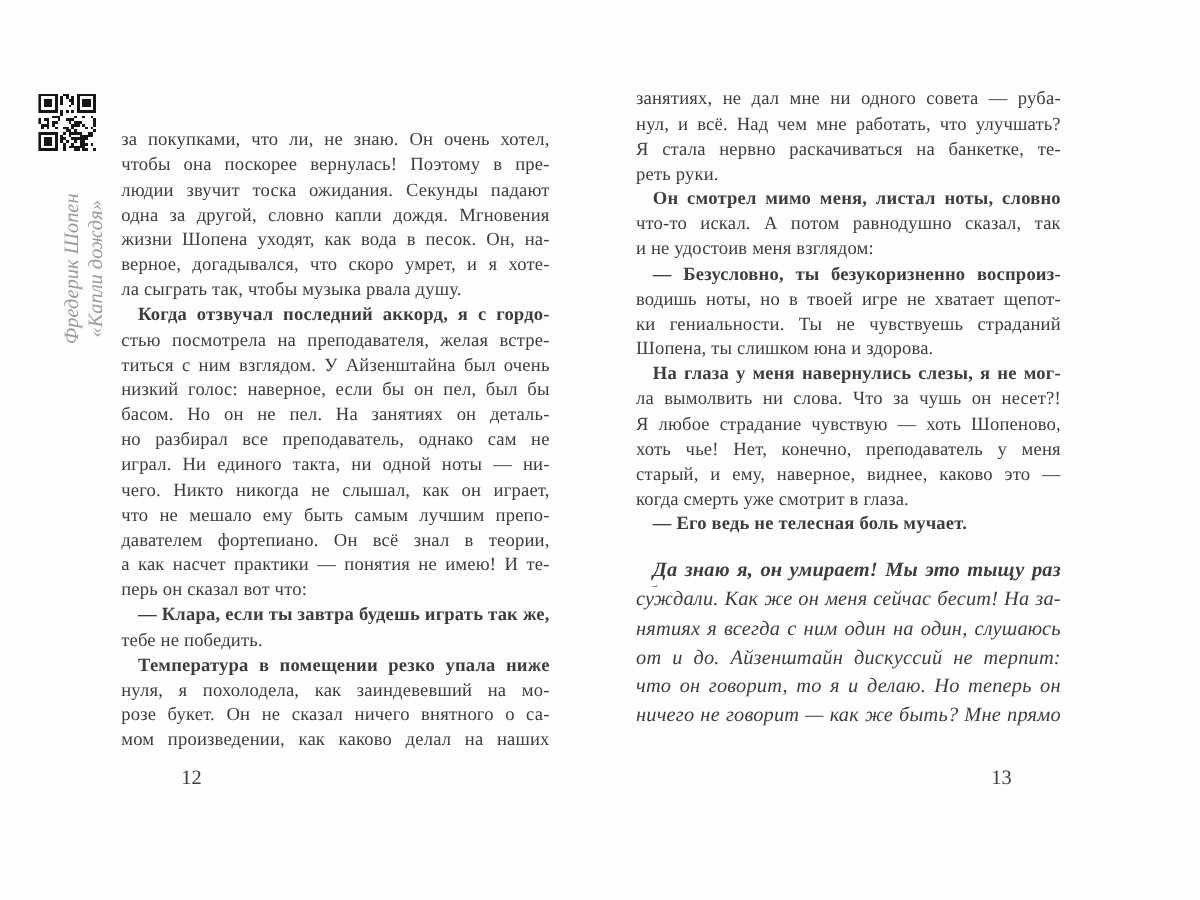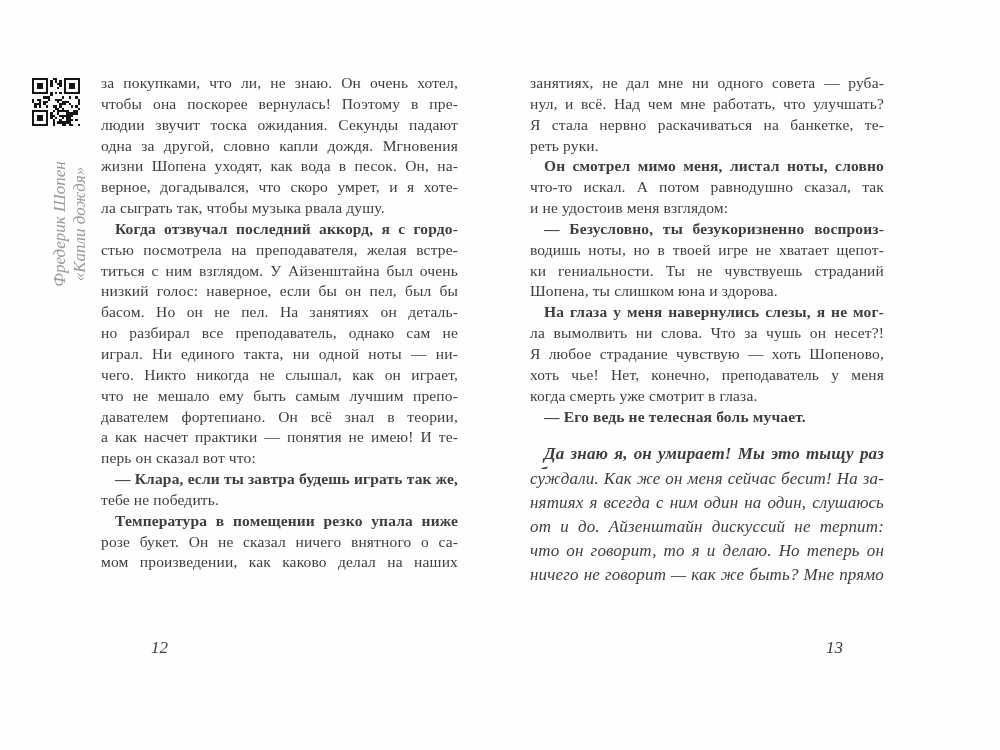--- a/index.html
+++ b/index.html
@@ -27,21 +27,21 @@
     white-space: nowrap;
     text-align: center;
     color: #9a9a9a;
     font-style: italic;
     font-size: 17px;
     line-height: 20px;
   }
 
   
   .page { position: absolute; top: 74px; }
-  .page-left  { left: 101px; width: 357px; }
+  .page-left  { left: 101px; width: 357px; margin-top: 34px; }
   .page-right { left: 530px; width: 354px; }
 
   .line {
     height: 20.85px;
     overflow: hidden;
     text-align: justify;
     text-align-last: justify;
     font-size: 15.5px;
     letter-spacing: 0.15px;
     white-space: normal;
@@ -51,21 +51,20 @@
 
   .para.italic .line {
     font-style: italic;
     font-size: 17px;
     height: 24.2px;
   }
   .para.gap { margin-top: 16px; }
 
   .pagenum {
     position: absolute; top: 638px;
-    font-style: italic;
     font-size: 17px;
     color: #3d3d3d;
   }
   .pagenum-left  { left: 151px; }
   .pagenum-right { left: 826px; }
 </style>
 </head>
 <body>
 
 <div class="spread">
@@ -308,20 +307,21 @@
         <div class="line">давателем фортепиано. Он всё знал в теории,</div>
         <div class="line">а как насчет практики — понятия не имею! И те-</div>
         <div class="line last">перь он сказал вот что:</div>
       </div>
       <div class="para">
         <div class="line indent">— Клара, если ты завтра будешь играть так же,</div>
         <div class="line last">тебе не победить.</div>
       </div>
       <div class="para">
         <div class="line indent">Температура в помещении резко упала ниже</div>
+        <div class="line">нуля, я похолодела, как заиндевевший на мо-</div>
         <div class="line">розе букет. Он не сказал ничего внятного о са-</div>
         <div class="line">мом произведении, как каково делал на наших</div>
       </div>
     </div>
   <div class="page page-right" id="page-right-text">
       <div class="para">
         <div class="line">занятиях, не дал мне ни одного совета — руба-</div>
         <div class="line">нул, и всё. Над чем мне работать, что улучшать?</div>
         <div class="line">Я стала нервно раскачиваться на банкетке, те-</div>
         <div class="line last">реть руки.</div>
@@ -335,20 +335,21 @@
         <div class="line indent">— Безусловно, ты безукоризненно воспроиз-</div>
         <div class="line">водишь ноты, но в твоей игре не хватает щепот-</div>
         <div class="line">ки гениальности. Ты не чувствуешь страданий</div>
         <div class="line last">Шопена, ты слишком юна и здорова.</div>
       </div>
       <div class="para">
         <div class="line indent">На глаза у меня навернулись слезы, я не мог-</div>
         <div class="line">ла вымолвить ни слова. Что за чушь он несет?!</div>
         <div class="line">Я любое страдание чувствую — хоть Шопеново,</div>
         <div class="line">хоть чье! Нет, конечно, преподаватель у меня</div>
+        <div class="line">старый, и ему, наверное, виднее, каково это —</div>
         <div class="line last">когда смерть уже смотрит в глаза.</div>
       </div>
       <div class="para">
         <div class="line last indent">— Его ведь не телесная боль мучает.</div>
       </div>
       <div class="para italic gap">
         <div class="line indent">Да знаю я, он умирает! Мы это тыщу раз об-</div>
         <div class="line">суждали. Как же он меня сейчас бесит! На за-</div>
         <div class="line">нятиях я всегда с ним один на один, слушаюсь</div>
         <div class="line">от и до. Айзенштайн дискуссий не терпит:</div>

